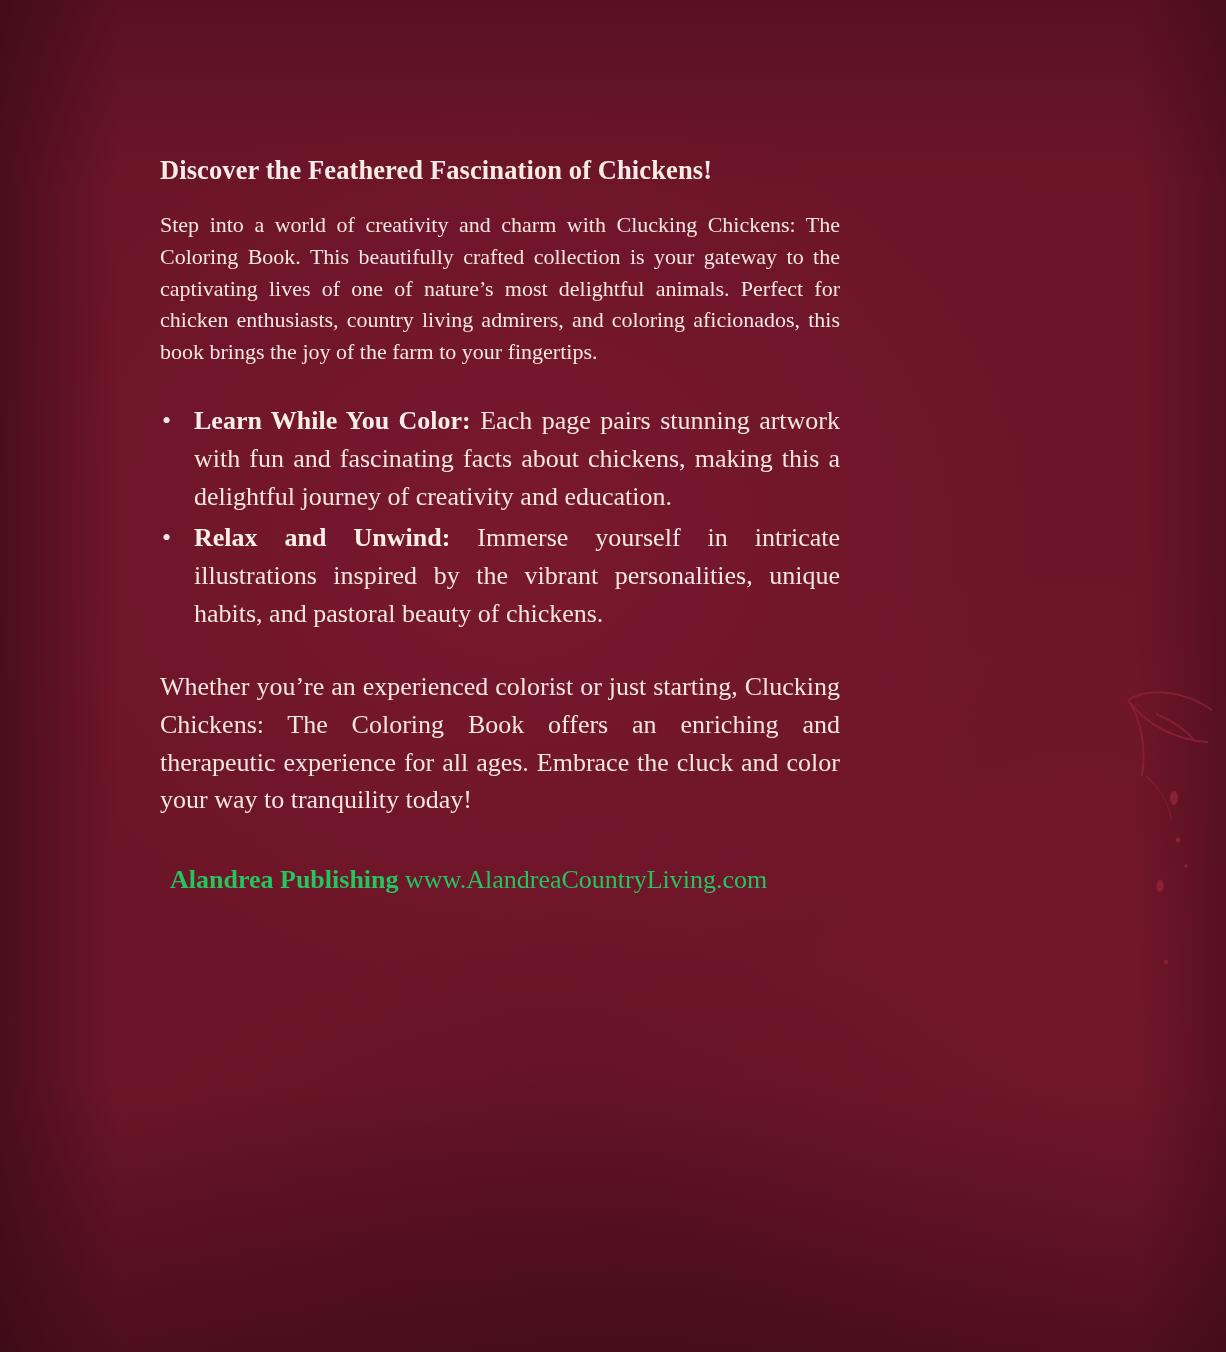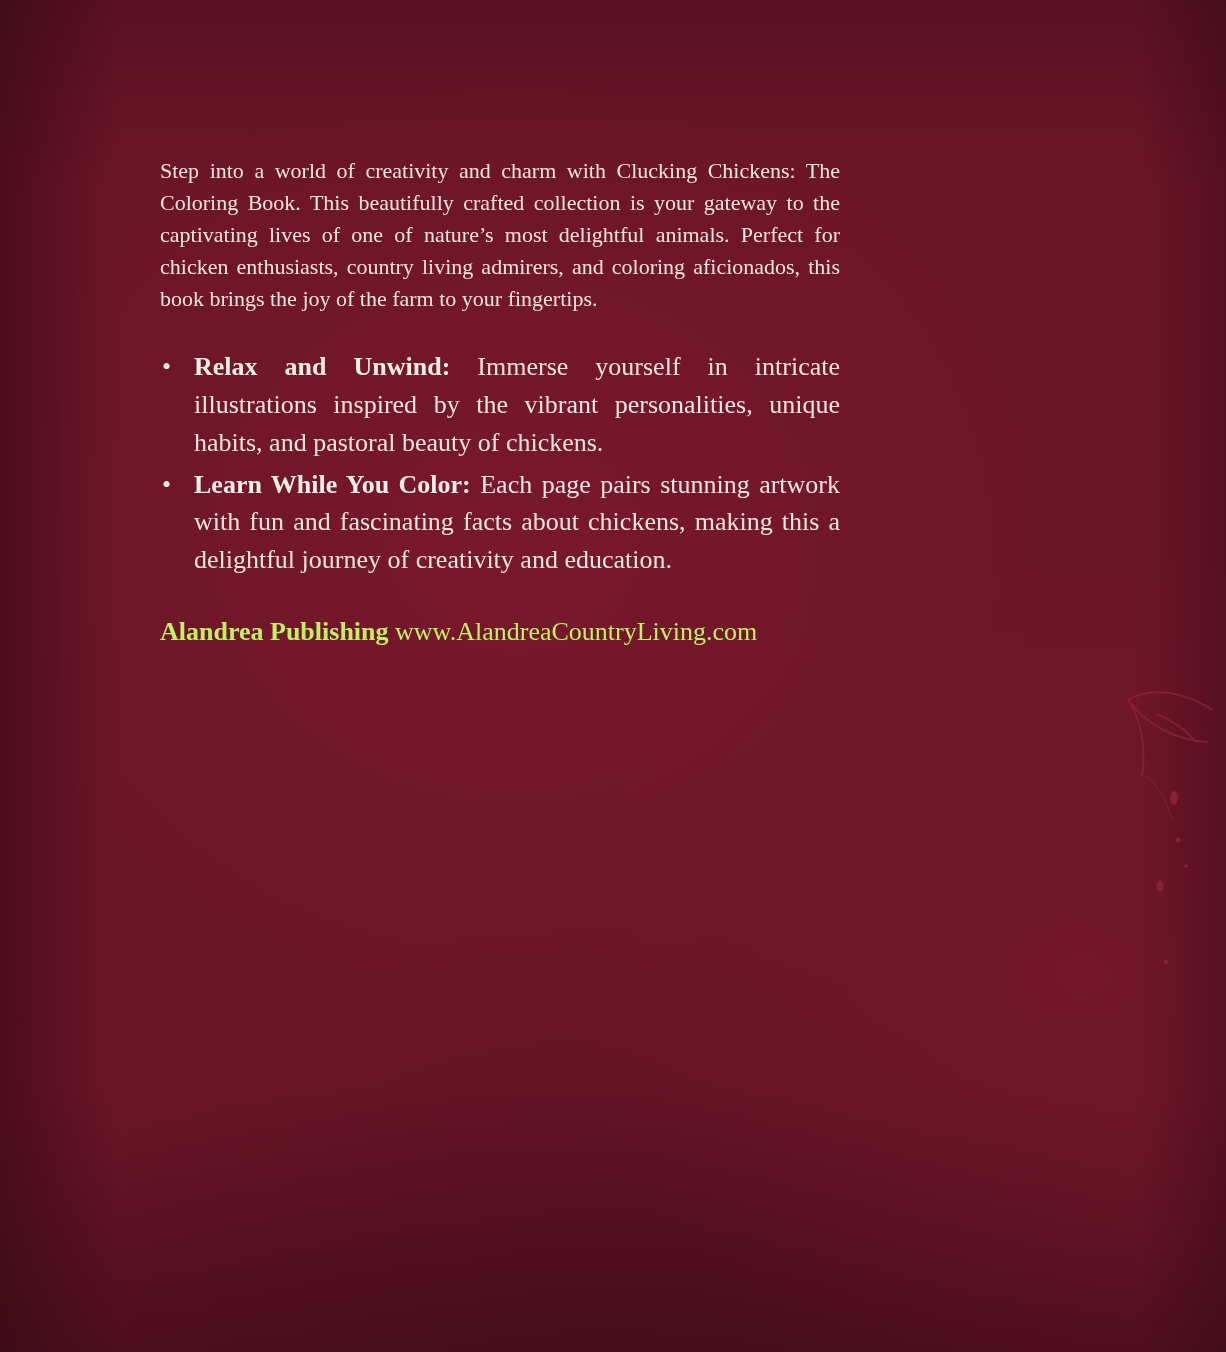--- a/index.html
+++ b/index.html
@@ -100,21 +100,22 @@
     line-height: 1.45;
     text-align: justify;
     text-align-last: left;
     margin: 0 0 44px 0;
     color: #f2e7e0;
   }
 
   .publisher-line {
     font-size: 26px;
     line-height: 1.3;
-    color: #bef264;
+    color: #22c55e;
+    margin-left: 10px;
   }
   .publisher-name {
     font-weight: bold;
   }
   .publisher-url {
     font-weight: normal;
   }
 
   
   .decor-art {
@@ -147,29 +148,31 @@
     <circle cx="62" cy="160" r="2.5"></circle>
     <circle cx="70" cy="186" r="1.8"></circle>
     <circle cx="50" cy="282" r="2.2"></circle>
   </g>
   <g stroke="#8d2338" stroke-width="1.5" fill="none" opacity="0.6">
     <path d="M30 96 C 44 108, 52 124, 56 140"></path>
   </g>
 </svg>
 
 <div class="blurb">
+  <h1 class="blurb-heading">Discover the Feathered Fascination of Chickens!</h1>
 
   <p class="blurb-intro">Step into a world of creativity and charm with Clucking Chickens: The Coloring Book. This beautifully crafted collection is your gateway to the captivating lives of one of nature’s most delightful animals. Perfect for chicken enthusiasts, country living admirers, and coloring aficionados, this book brings the joy of the farm to your fingertips.</p>
 
   <ul class="feature-list">
     <li class="feature-item">
-      <span class="feature-term">Relax and Unwind:</span><span class="feature-text"> Immerse yourself in intricate illustrations inspired by the vibrant personalities, unique habits, and pastoral beauty of chickens.</span>
+      <span class="feature-term">Learn While You Color:</span><span class="feature-text"> Each page pairs stunning artwork with fun and fascinating facts about chickens, making this a delightful journey of creativity and education.</span>
     </li>
     <li class="feature-item">
-      <span class="feature-term">Learn While You Color:</span><span class="feature-text"> Each page pairs stunning artwork with fun and fascinating facts about chickens, making this a delightful journey of creativity and education.</span>
+      <span class="feature-term">Relax and Unwind:</span><span class="feature-text"> Immerse yourself in intricate illustrations inspired by the vibrant personalities, unique habits, and pastoral beauty of chickens.</span>
     </li>
   </ul>
 
+  <p class="blurb-closing">Whether you’re an experienced colorist or just starting, Clucking Chickens: The Coloring Book offers an enriching and therapeutic experience for all ages. Embrace the cluck and color your way to tranquility today!</p>
 
   <p class="publisher-line">
     <span class="publisher-name">Alandrea Publishing</span><span class="publisher-url"> www.AlandreaCountryLiving.com</span>
   </p>
 </div>
 
 </body></html>

